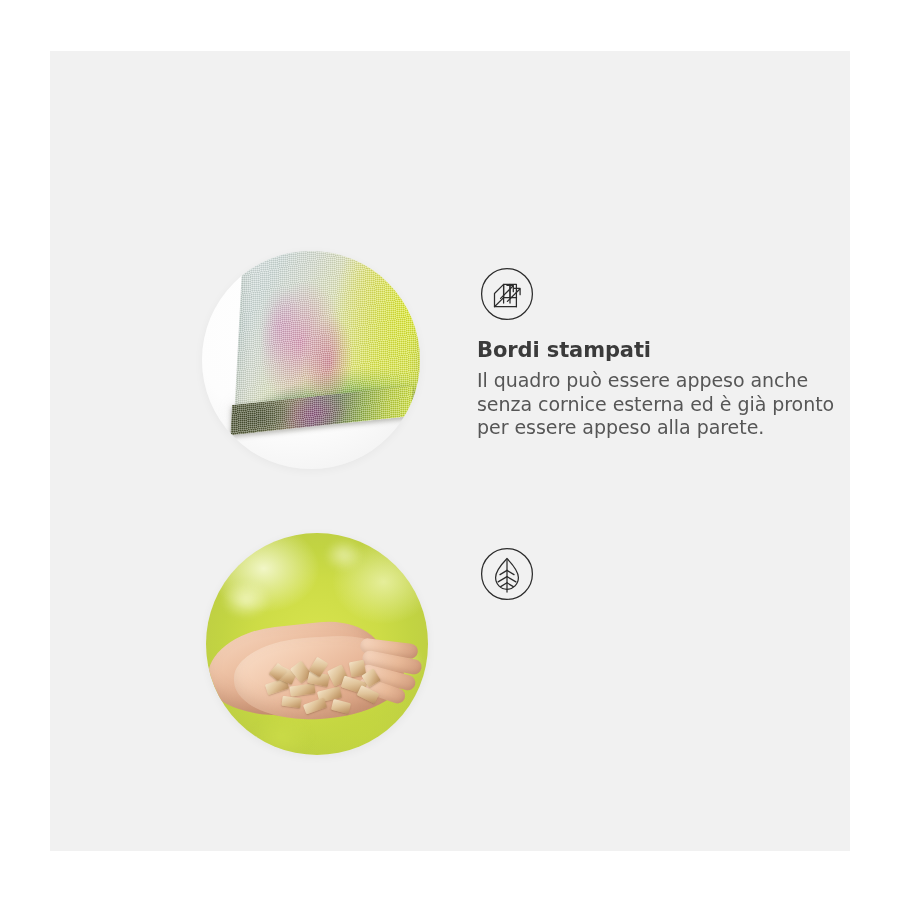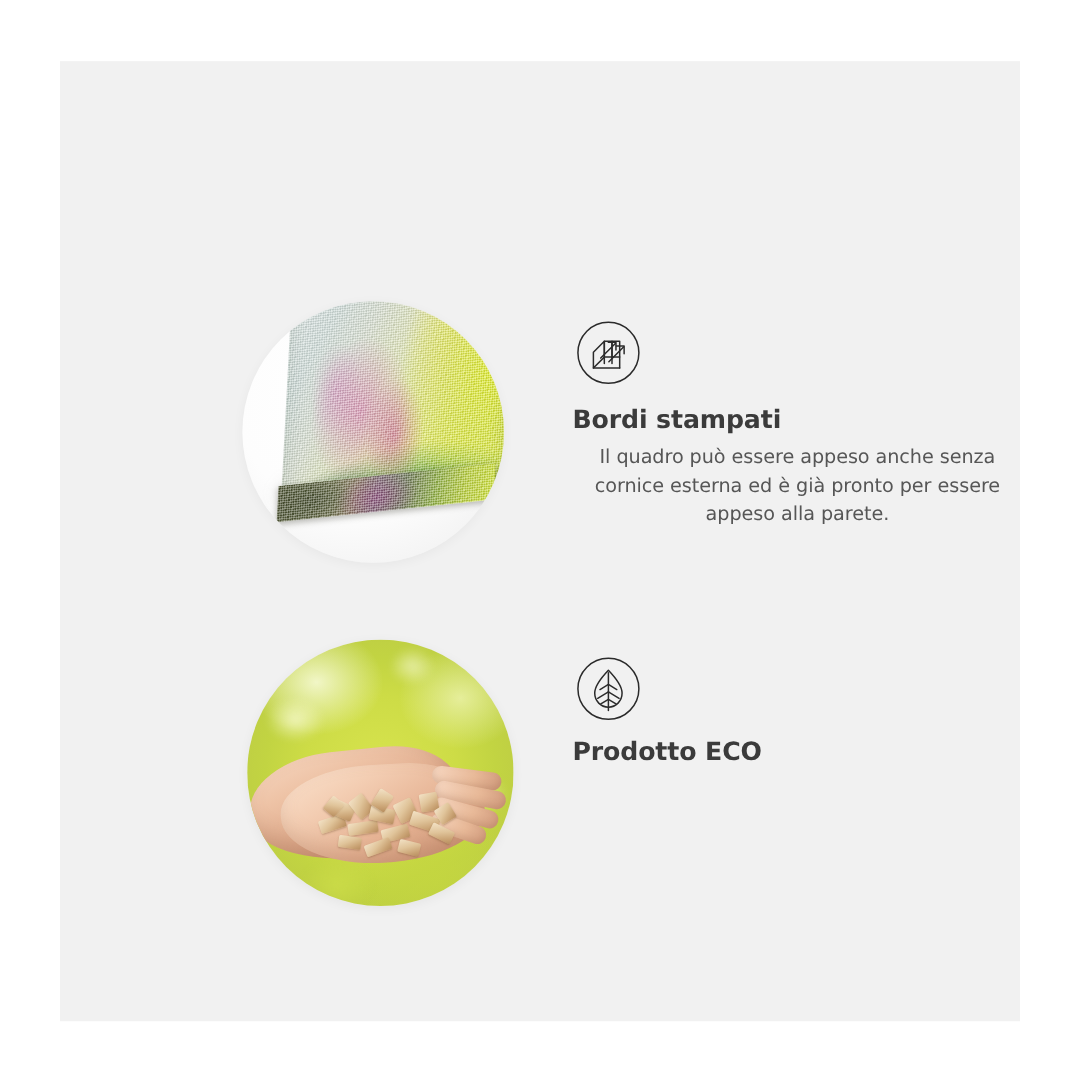--- a/index.html
+++ b/index.html
@@ -268,26 +268,25 @@
     font-family: "DejaVu Sans", "Liberation Sans", sans-serif;
     font-size: 21px;
     font-weight: bold;
     letter-spacing: -0.1px;
     color: #3b3b3b;
     line-height: 26px;
   }
   .feature-desc {
     margin: 0;
     font-family: "DejaVu Sans", "Liberation Sans", sans-serif;
-    font-size: 16px;
+    font-size: 19px;
     font-weight: normal;
     color: #565656;
     line-height: 23.5px;
     letter-spacing: -0.05px;
-    text-align: center;
   }
 </style>
 </head>
 <body>
 
 <div id="page">
 
   <div id="panel">
 
     <div class="feature" id="feature-edges">
@@ -372,19 +371,18 @@
           <path d="M27 29.6 L18.1 34.9" fill="none"></path>
           <path d="M27 35.8 L20.7 39.6" fill="none"></path>
 
           <path d="M27 23.4 L34.0 27.6" fill="none"></path>
           <path d="M27 29.6 L35.9 34.9" fill="none"></path>
           <path d="M27 35.8 L33.3 39.6" fill="none"></path>
         </svg>
       </div>
 
       <div class="text-col" id="text-eco">
-        <h2 class="feature-title">Prodotto ECO</h2>
       </div>
 
     </div>
 
   </div>
 </div>
 
 </body></html>

